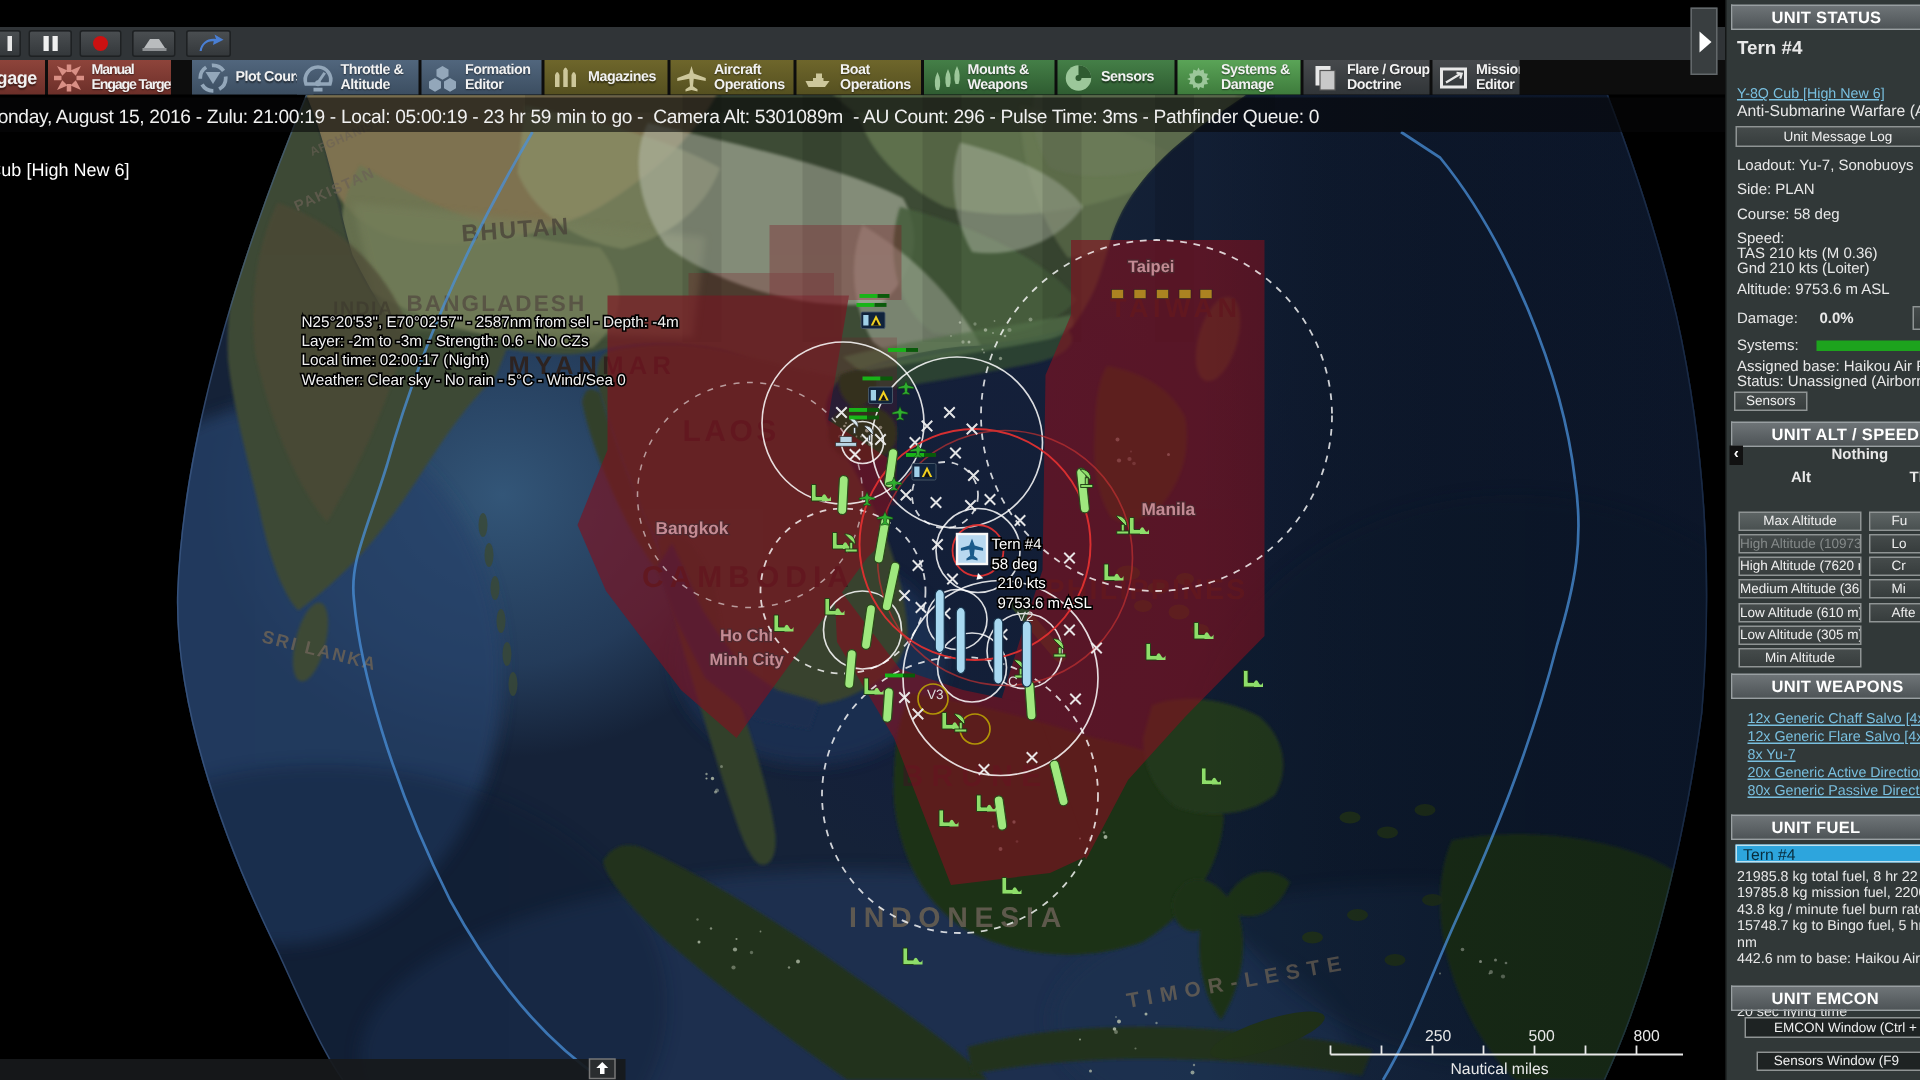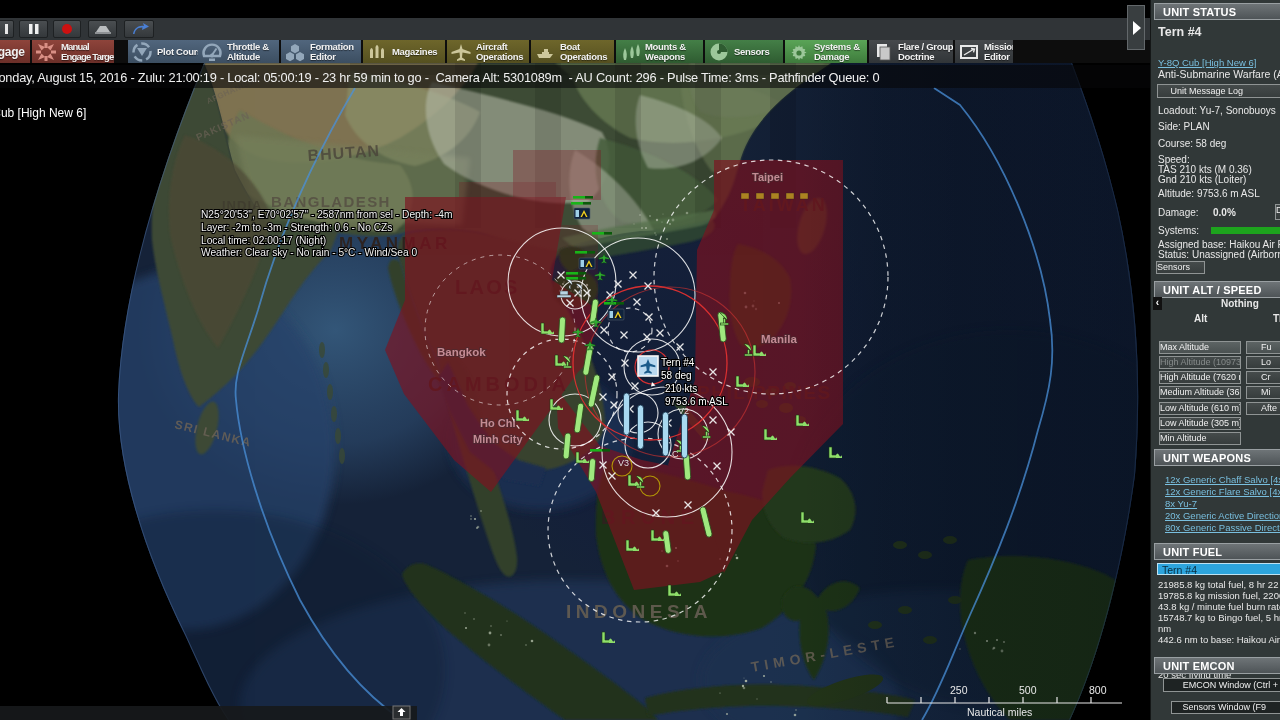--- a/index.html
+++ b/index.html
@@ -16,23 +16,23 @@
 .tb .tx{font-size:9.5px;letter-spacing:-0.3px;line-height:10px;font-weight:bold;color:#f2f2f2;margin-left:4px;white-space:pre;text-shadow:0 1px 1px rgba(0,0,0,.5)}
 .maroon{background:linear-gradient(#8e443b,#6c2f29)}
 .blue{background:linear-gradient(#51667d,#3c4e61)}
 .olive{background:linear-gradient(#6e662b,#555020)}
 .green{background:linear-gradient(#447f47,#2f5c31)}
 .green2{background:linear-gradient(#5aa457,#3e7b3c)}
 .gray{background:linear-gradient(#46494c,#313538)}
 #statusbar{left:0;top:65px;width:1155px;height:23px;background:rgba(6,7,8,.60)}
 #statusbar .st{position:absolute;left:-12px;font-size:12.8px;letter-spacing:-0.22px;color:#f0f0f0;white-space:pre;top:5px}
 #sidebar{left:1150px;top:0;width:130px;height:720px;background:#313838;border-left:1px solid #141717;font-size:10px;color:#e8e8e8}
-.hdr{position:absolute;left:3px;right:0;height:17px;background:linear-gradient(#6e7477,#4e5457);border:1px solid #999fa2;border-right:none;font-size:11px;font-weight:bold;color:#fff;padding:2px 0 0 8px;letter-spacing:.2px}
+.hdr{position:absolute;left:3px;right:0;height:17px;background:linear-gradient(#6e7477,#4e5457);border:1px solid #999fa2;border-right:none;font-size:11px;font-weight:bold;color:#fff;padding:2px 0 0 26px;letter-spacing:.2px}
 .sbt{position:absolute;left:7px;white-space:nowrap}
-.btn{position:absolute;background:linear-gradient(#454b4b,#373d3d);border:1px solid #8f9494;color:#f0f0f0;font-size:9px;overflow:hidden;white-space:nowrap}
+.btn{position:absolute;background:linear-gradient(#454b4b,#373d3d);border:1px solid #8f9494;color:#f0f0f0;font-size:9px;text-align:center;overflow:hidden;white-space:nowrap}
 .lnk{position:absolute;left:14px;color:#79bfdf;text-decoration:underline;font-size:9.5px;white-space:nowrap}
 #arrowbtn{left:1127px;top:5px;width:18px;height:45px;background:#393e40;border:1px solid #63686b}
 #arrowbtn:after{content:"";position:absolute;left:5px;top:15px;border-left:8px solid #fff;border-top:7px solid transparent;border-bottom:7px solid transparent}
 </style></head><body>
 <div id="root">
 <svg id="map" class="abs" style="left:0;top:0" width="1280" height="720" viewBox="0 0 1280 720">
       <defs>
 <clipPath id="globeclip">
           <path d="M204,63 C160,170 122,290 118,395 C116,470 148,560 185,635 C202,672 214,700 228,720 L1070,720 C1098,660 1122,572 1135,475 C1142,388 1138,300 1118,210 C1104,150 1086,100 1072,63 Z"></path>
         </clipPath>

